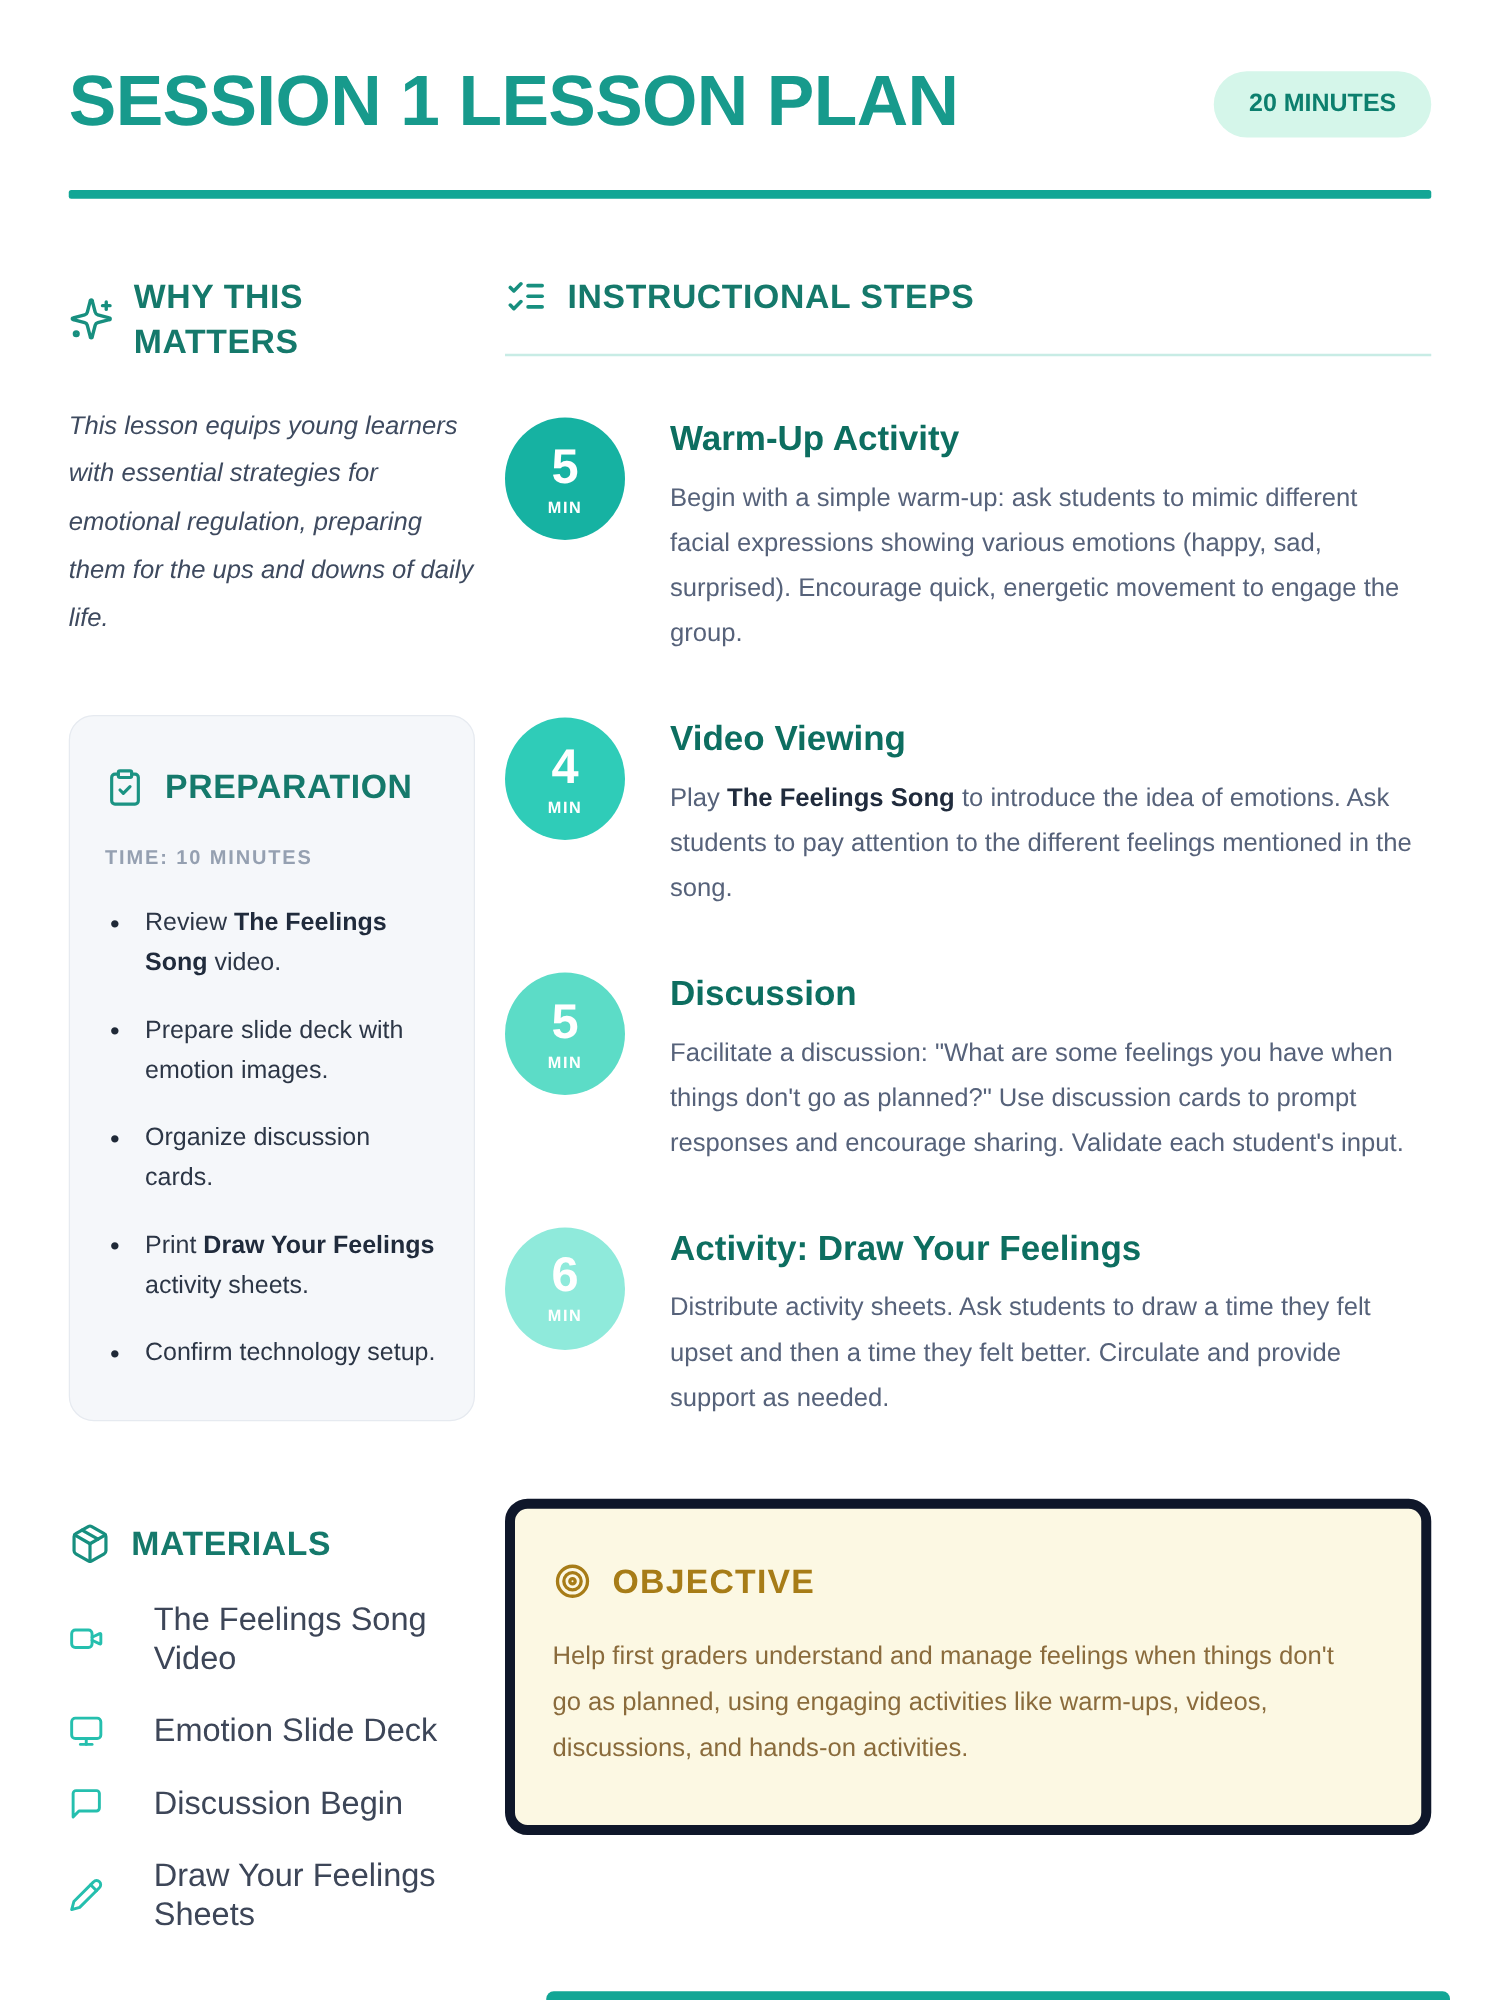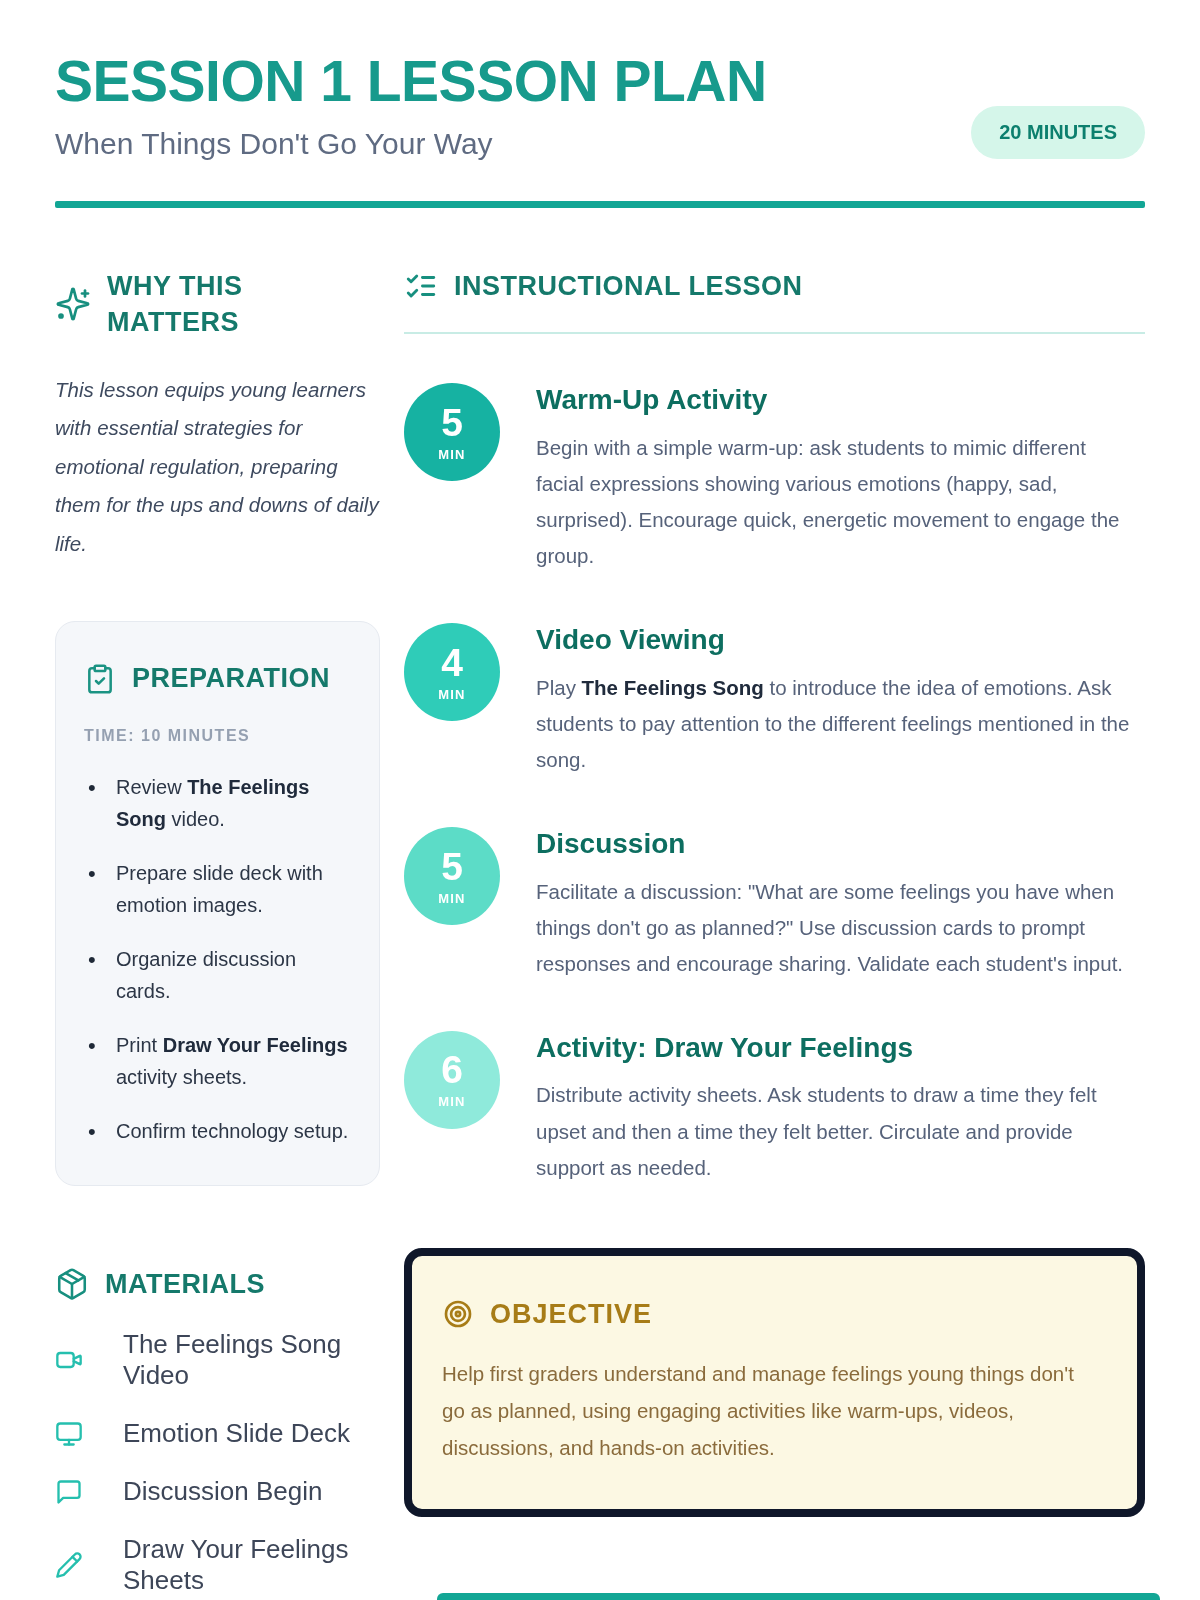--- a/index.html
+++ b/index.html
@@ -93,21 +93,20 @@
   svg { display:block; }
 </style>
 </head>
 <body>
 
 <div class="page">
 
   <div class="header-row">
     <div>
       <h1 class="page-title">SESSION 1 LESSON PLAN</h1>
-      <div class="page-subtitle">When Things Don't Go Your Way</div>
     </div>
     <div class="duration-pill">20 MINUTES</div>
   </div>
   <div class="top-rule"></div>
 
   <div class="columns">
 
     <div>
 
       <div>
@@ -202,21 +201,21 @@
       <div class="section-head">
         <span class="head-icon">
           <svg width="34" height="34" viewBox="0 0 24 24" fill="none" stroke="#178f7f" stroke-width="2" stroke-linecap="round" stroke-linejoin="round">
             <path d="m3 7 2 2 4-4"></path>
               <path d="m3 17 2 2 4-4"></path>
             <path d="M13 6h8"></path>
               <path d="M13 12h8"></path>
               <path d="M13 18h8"></path>
           </svg>
         </span>
-        <span class="head-label">INSTRUCTIONAL LESSON</span>
+        <span class="head-label">INSTRUCTIONAL STEPS</span>
       </div>
       <div class="steps-divider"></div>
 
       <div class="step">
         <div class="step-badge badge-0">
           <span class="num">5</span>
           <span class="min">MIN</span>
         </div>
         <div>
           <div class="step-title">Warm-Up Activity</div>
@@ -261,20 +260,20 @@
         <div class="section-head">
           <span class="head-icon">
             <svg width="32" height="32" viewBox="0 0 24 24" fill="none" stroke="#a77c17" stroke-width="2" stroke-linecap="round" stroke-linejoin="round">
               <circle cx="12" cy="12" r="9"></circle>
                 <circle cx="12" cy="12" r="5.2"></circle>
                 <circle cx="12" cy="12" r="1.6"></circle>
             </svg>
           </span>
           <span class="head-label">OBJECTIVE</span>
         </div>
-        <div class="objective-body">Help first graders understand and manage feelings young things don't go as planned, using engaging activities like warm-ups, videos, discussions, and hands-on activities.</div>
+        <div class="objective-body">Help first graders understand and manage feelings when things don't go as planned, using engaging activities like warm-ups, videos, discussions, and hands-on activities.</div>
       </div>
 
     </div>
   </div>
 </div>
 
 <div class="footer-accent-bar"></div>
 
 </body></html>

